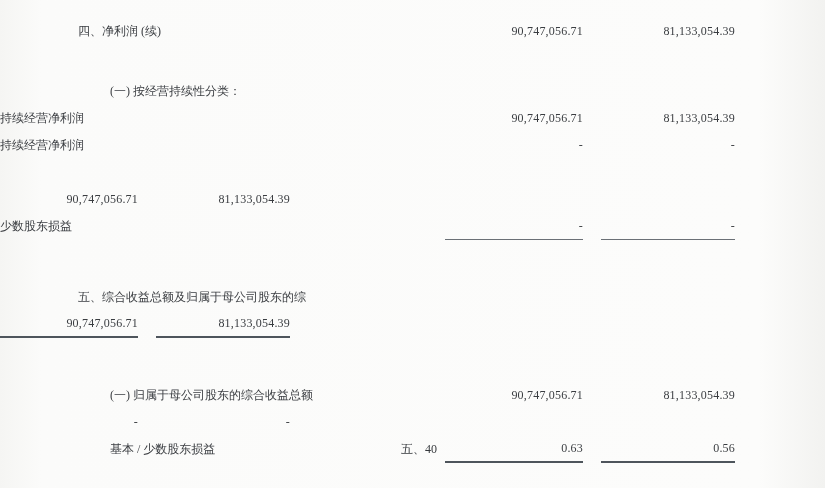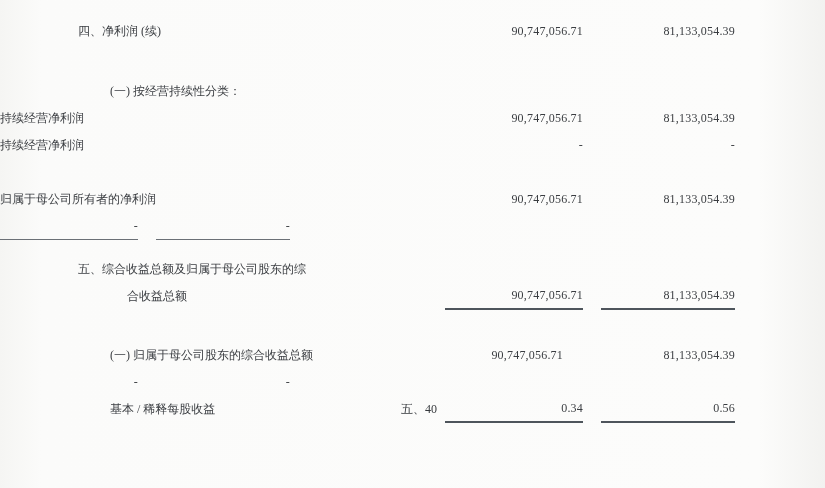--- a/index.html
+++ b/index.html
@@ -38,22 +38,22 @@
     align-items: center;
     justify-content: flex-end;
     letter-spacing: 0.2px;
   }
   .val.c2 {
     width: 134px;
     margin-left: 18px;
     margin-right: 90px;
   }
   .gap-a { margin-top: 33px; justify-content: center; }
-  .gap-b { margin-top: 16px; }
-  .gap-c { margin-top: 32px; gap: 20px; }
+  .gap-b { margin-top: 44px; }
+  .gap-c { margin-top: 44px; }
   .ul-thin .val { border-bottom: 1px solid #6b7076; }
   .ul-thick .val { border-bottom: 2px solid #4e555c; }
   .note {
     color: #35383c;
     padding-right: 0;
   }
 </style>
 </head>
 <body>
 
@@ -91,65 +91,62 @@
       <div class="val c1">-</div>
       <div class="val c2">-</div>
     </div>
 
     <div class="row ind1">
       <div class="val c1"></div>
       <div class="val c2"></div>
     </div>
 
     <div class="row ind2">
-      <div class="label-cell">
-          <span>归属于母公司所有者的净利润</span>
-        </div>
       <div class="val c1">90,747,056.71</div>
       <div class="val c2">81,133,054.39</div>
     </div>
 
     <div class="row ind2 ul-thin">
+      <div class="label-cell">
+          <span>少数股东损益</span>
+        </div>
       <div class="val c1">-</div>
       <div class="val c2">-</div>
     </div>
 
     <div class="row ind0 gap-b">
       <div class="label-cell">
           <span>五、综合收益总额及归属于母公司股东的综</span>
         </div>
       <div class="val c1"></div>
       <div class="val c2"></div>
     </div>
 
     <div class="row indw ul-thick">
-      <div class="label-cell">
-          <span>合收益总额</span>
-        </div>
       <div class="val c1">90,747,056.71</div>
       <div class="val c2">81,133,054.39</div>
     </div>
 
     <div class="row ind1 gap-c">
       <div class="label-cell">
           <span>(一) 归属于母公司股东的综合收益总额</span>
         </div>
       <div class="val c1">90,747,056.71</div>
       <div class="val c2">81,133,054.39</div>
     </div>
 
     <div class="row ind1">
       <div class="val c1">-</div>
       <div class="val c2">-</div>
     </div>
 
 
     <div class="row ind1 ul-thick">
       <div class="label-cell">
-        <span>基本 / 稀释每股收益</span>
+        <span>基本 / 少数股东损益</span>
         <span class="note">五、40</span>
       </div>
-      <div class="val c1">0.34</div>
+      <div class="val c1">0.63</div>
       <div class="val c2">0.56</div>
     </div>
 
   </div>
 </div>
 
 </body></html>

